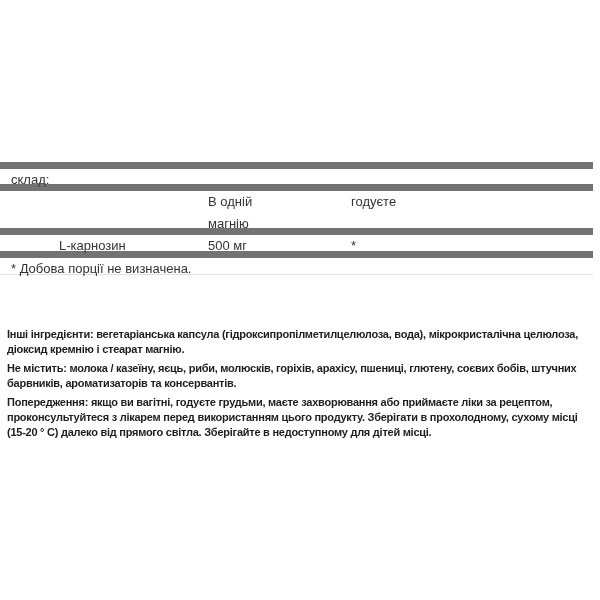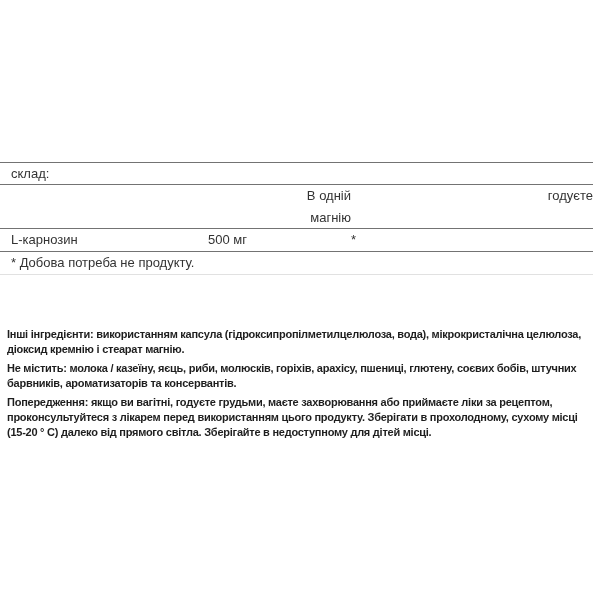--- a/index.html
+++ b/index.html
@@ -16,36 +16,36 @@
     position: absolute;
     top: 162px;
     left: 0;
     width: 593px;
     border-bottom: 1px solid #e1e1e1;
     color: #333333;
     font-size: 13px;
   }
   .ft-row {
     box-sizing: border-box;
-    border-top: 1px solid #737373;
+    border-top: 7px solid #737373;
   }
   .ft-row.simple {
     height: 22px;
     line-height: 21px;
     padding-left: 11px;
   }
   .ft-row.simple.h23 { height: 23px; line-height: 22px; }
   .ft-grid {
     display: grid;
     grid-template-columns: 208px 143px 1fr;
   }
   .ft-row.header { height: 44px; }
-  .ft-row.header .cell { line-height: 22px; padding-top: 0; text-align: right; }
+  .ft-row.header .cell { line-height: 22px; padding-top: 0; }
   .ft-row.ingredient { height: 23px; line-height: 22px; }
-  .cell.name { padding-left: 11px; }
+  .cell.name { padding-left: 11px; margin-left: 48px; }
   .ft-row.footnote {
     height: 23px;
     line-height: 22px;
     padding-left: 11px;
   }
   
   .info-paragraphs {
     position: absolute;
     top: 327px;
     left: 7px;
@@ -79,23 +79,23 @@
         <div>годуєте</div>
       </div>
     </div>
 
     <div class="ft-row ingredient ft-grid">
       <div class="cell name">L-карнозин</div>
       <div class="cell">500 мг</div>
       <div class="cell">*</div>
     </div>
 
-    <div class="ft-row footnote">* Добова потреба не продукту.</div>
+    <div class="ft-row footnote">* Добова порції не визначена.</div>
 
   </div>
 
   <div class="info-paragraphs">
-    <p>Інші інгредієнти: використанням капсула (гідроксипропілметилцелюлоза, вода), мікрокристалічна целюлоза, діоксид кремнію і стеарат магнію.</p>
+    <p>Інші інгредієнти: вегетаріанська капсула (гідроксипропілметилцелюлоза, вода), мікрокристалічна целюлоза, діоксид кремнію і стеарат магнію.</p>
     <p>Не містить: молока / казеїну, яєць, риби, молюсків, горіхів, арахісу, пшениці, глютену, соєвих бобів, штучних барвників, ароматизаторів та консервантів.</p>
     <p>Попередження: якщо ви вагітні, годуєте грудьми, маєте захворювання або приймаєте ліки за рецептом, проконсультуйтеся з лікарем перед використанням цього продукту. Зберігати в прохолодному, сухому місці (15-20 ° C) далеко від прямого світла. Зберігайте в недоступному для дітей місці.</p>
   </div>
 
 </div>
 
 </body></html>

